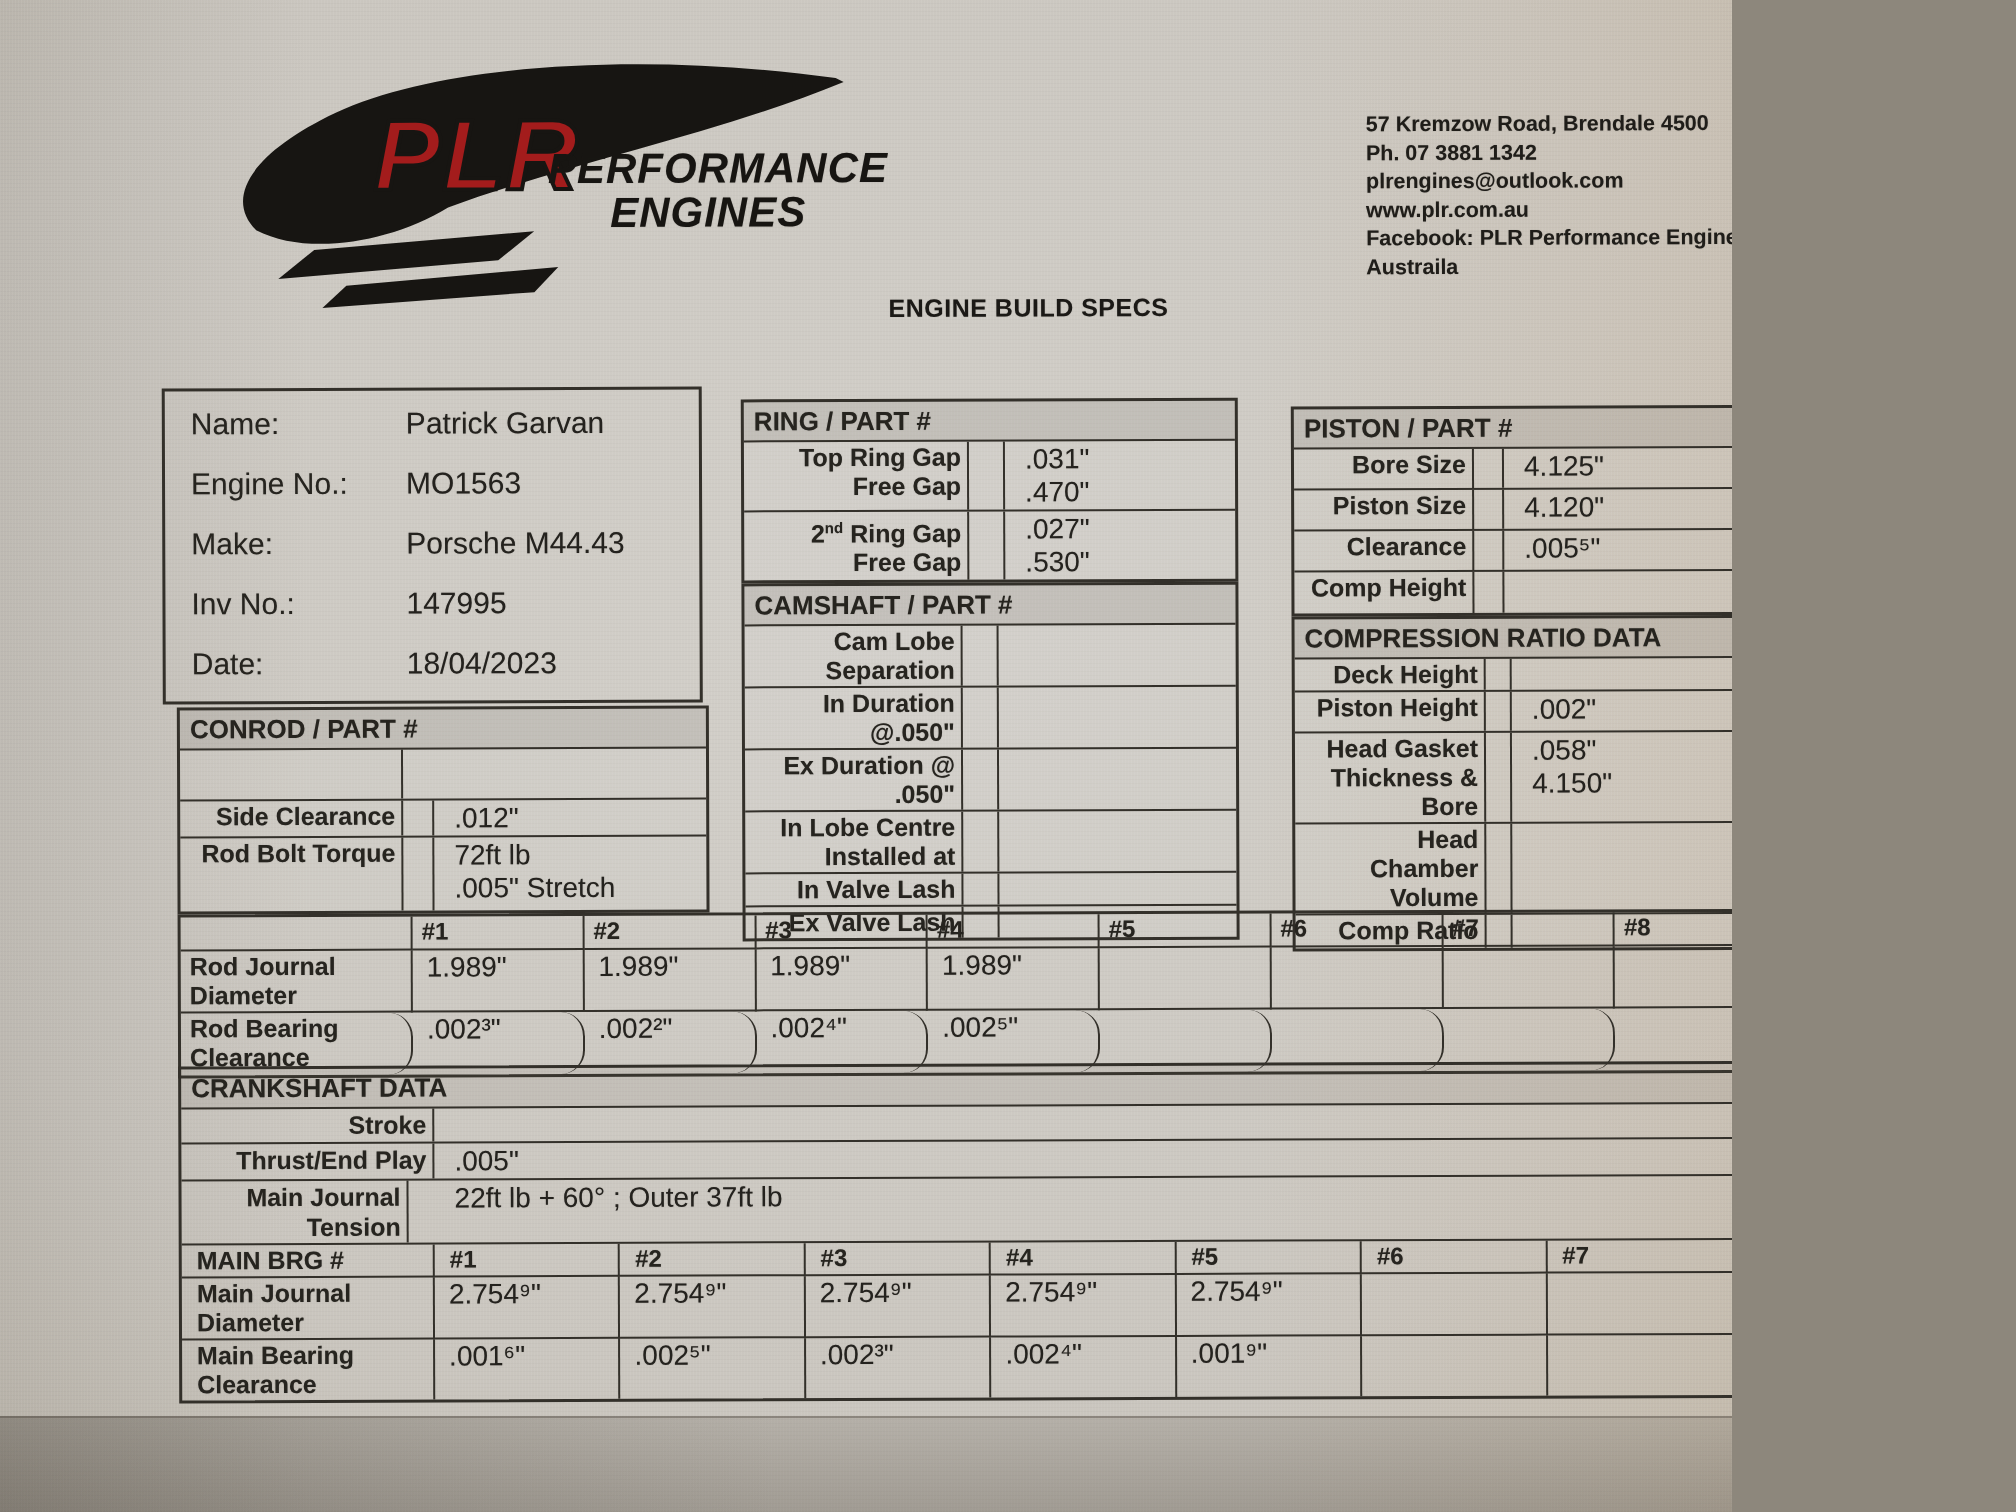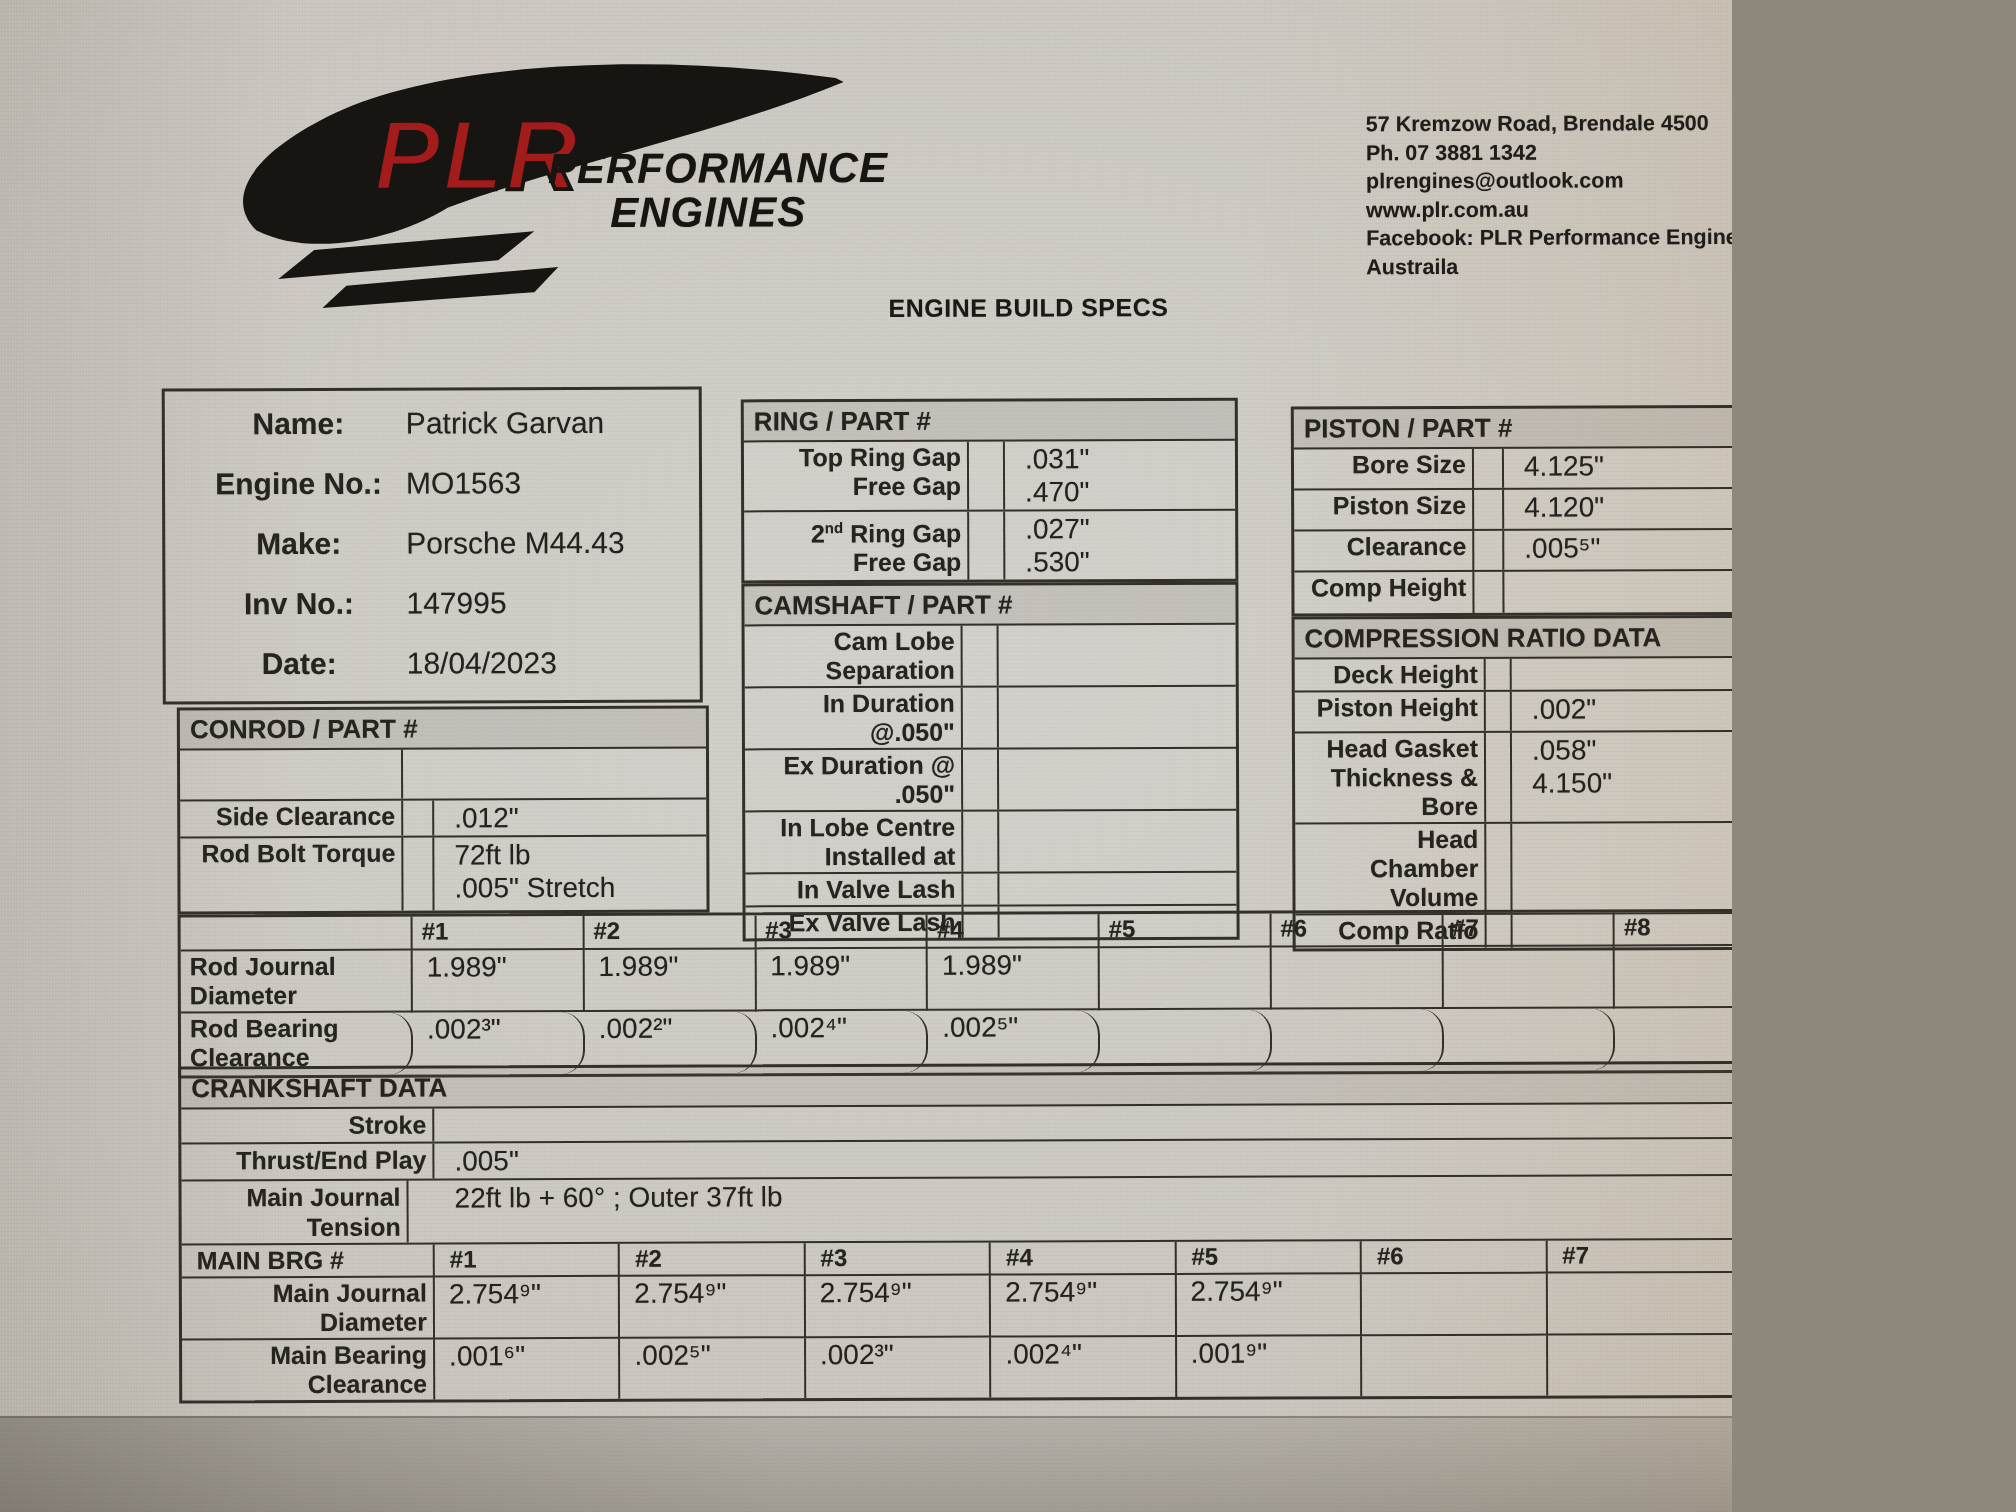--- a/index.html
+++ b/index.html
@@ -39,21 +39,21 @@
   .title{position:absolute; left:820px; top:294px; width:420px; text-align:center; font-size:25px; font-weight:bold; letter-spacing:0.5px; color:#1b1916;}
 
   
   .info-box{
     position:absolute; left:163px; top:386px; width:540px; height:316px;
     border:3px solid #33302a; box-sizing:border-box;
     display:flex; flex-direction:column; justify-content:space-between;
     padding:16px 0 20px 26px;
   }
   .info-row{display:flex; align-items:baseline;}
-  .info-label{flex:0 0 215px; font-size:30px; font-weight:bold;text-align:center;}
+  .info-label{flex:0 0 215px; font-size:30px; font-weight:normal;}
   .info-value{font-size:30px; font-weight:400; color:#24221e;}
 
   
   .box{position:absolute; border:3px solid #33302a; box-sizing:border-box; background:rgba(255,255,255,0.04);}
   .box-header{font-size:26px; font-weight:bold; padding:4px 10px 3px 10px; border-bottom:2px solid #33302a; background:rgba(105,100,92,0.14);}
   .srow{display:grid; border-bottom:2px solid #33302a; box-sizing:border-box;}
   .srow:last-child{border-bottom:none;}
   .lab{padding:1px 6px 1px 9px; border-right:2px solid #33302a; font-size:25px; font-weight:bold; line-height:29px;text-align:right;}
   .lab .small{font-size:19px;}
   .gap{border-right:2px solid #33302a;}
@@ -84,21 +84,21 @@
   
   .ck{position:absolute; left:177px; top:1064px; width:1557px; border:3px solid #33302a; box-sizing:border-box;}
   .ck-header{font-size:26px; font-weight:bold; padding:4px 10px 3px 10px; border-bottom:2px solid #33302a; background:rgba(105,100,92,0.10);}
   .ck-row2{display:grid; grid-template-columns:253px 1fr; border-bottom:2px solid #33302a;}
   .ck-row2 .lab{line-height:30px;}
   .ck-grid{display:grid; grid-template-columns:253px repeat(7,1fr);}
   .ck-grid > div{border-right:2px solid #33302a; border-bottom:2px solid #33302a; padding:1px 6px 1px 15px; box-sizing:border-box;}
   .ck-grid > div:nth-child(8n){border-right:none;}
   .ck-grid > div:nth-child(n+17){border-bottom:none;}
   .h36{min-height:33px;} .h54{min-height:51px;} .h38{min-height:35px;} .h64{min-height:61px;} .h68{min-height:65px;} .h57{min-height:54px;} .h33{min-height:30px;}
-  .h44{min-height:41px;} .h86{min-height:83px;} .h56{min-height:53px;text-align:right;} .h76{min-height:73px;}
+  .h44{min-height:41px;} .h86{min-height:83px;} .h56{min-height:53px;} .h76{min-height:73px;}
 </style>
 </head>
 <body>
 
 <div class="photo">
   <div class="sheet">
 
     <div class="logo">
       <svg width="700" height="250" viewBox="0 0 700 250">
         <path d="M640,22 C460,-4 250,4 140,55 C55,95 28,140 60,172 C110,198 192,186 252,150 C380,104 520,78 648,26 Z" fill="#171512"></path>

